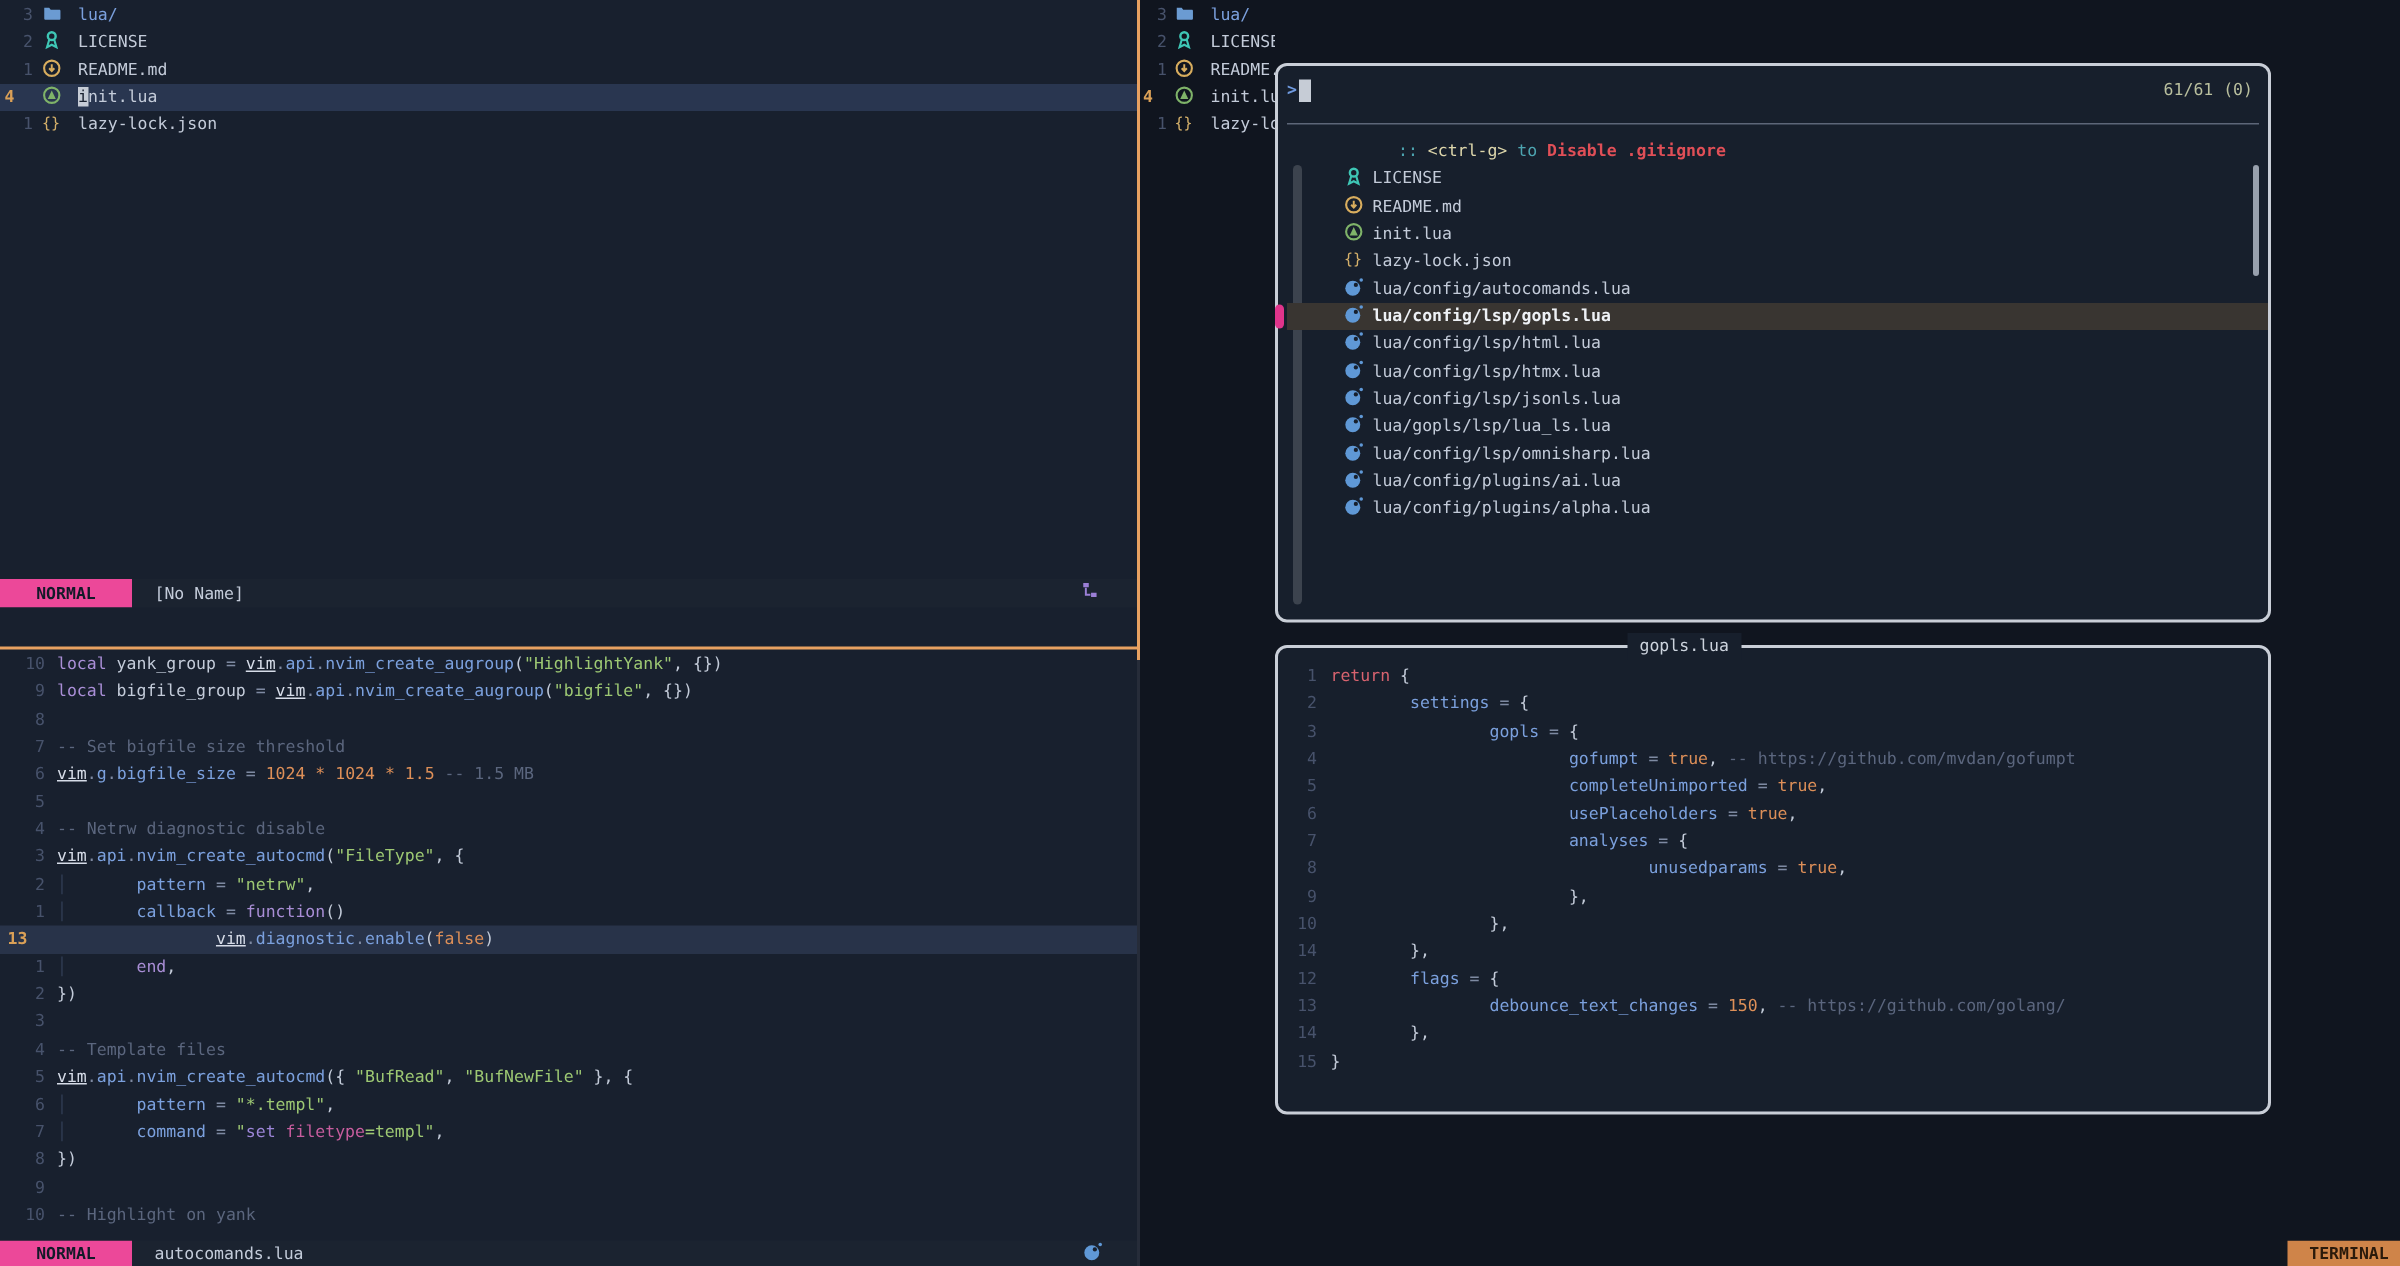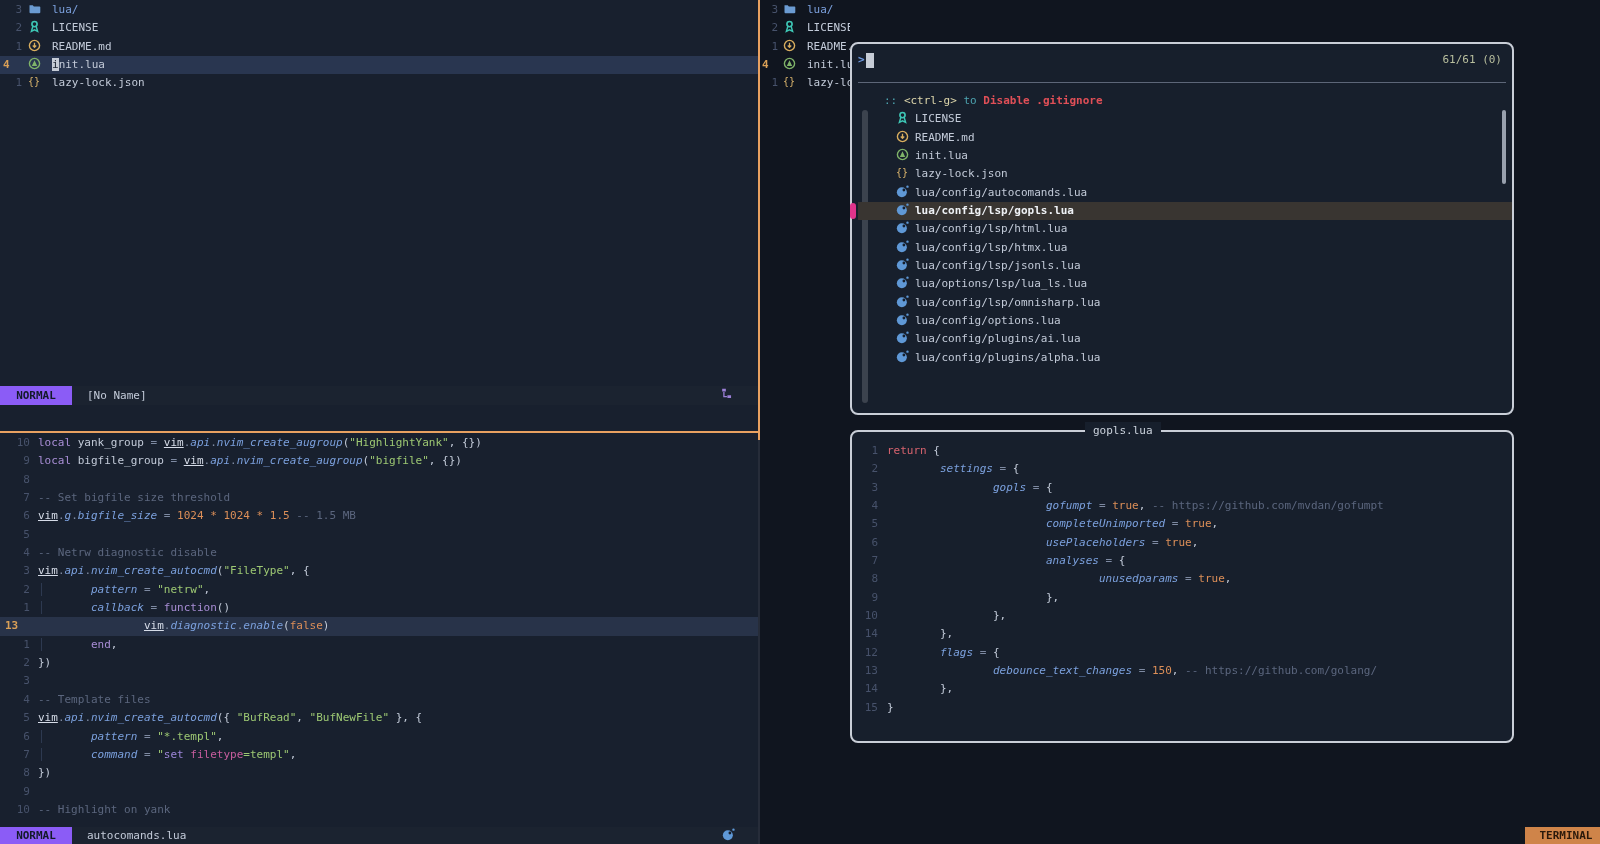--- a/index.html
+++ b/index.html
@@ -27,57 +27,57 @@
   .name-blue{color:#7ba0dd;}
   .cblock{background:#c6ccd6;color:#18202e;}
 
   
   #code{position:absolute;left:0;top:434px;width:758px;height:393px;overflow:hidden;}
   #code .ln{width:30px;padding-right:8px;}
   #code .ln.cur{padding-left:5px;width:33px;padding-right:0;}
   .crow.curline{background:#283349;}
 
   
-  .c-kw{color:#a98ed6;text-align:right;} .c-fld{color:#7ba0dd;font-style:italic;} .c-b{color:#d6dce8;text-decoration:underline;}
+  .c-kw{color:#a98ed6;text-align:right;} .c-fld{color:#7ba0dd;} .c-b{color:#d6dce8;text-decoration:underline;}
   .c-op{color:#7e8aa2;} .c-str{color:#9dc873;} .c-num{color:#dd8f58;}
   .c-cmt{color:#5b667e;} .c-txt{color:#c3cbd9;} .c-ret{color:#d8636f;}
   .c-kw2{color:#9d86d9;} .c-pink{color:#c75d9e;} .c-guide{color:#323e57;}
   .c-teal{color:#4da4b0;} .c-khaki{color:#ddd6ab;} .c-red{color:#e04f57;font-weight:bold;}
 
   
   .hsep-orange{position:absolute;left:0;top:431px;width:758px;height:2px;background:#e8a161;}
   .vsep-orange{position:absolute;left:758px;top:0;width:2px;height:440px;background:#e8a161;}
   .vsep-gray{position:absolute;left:758px;top:440px;width:2px;height:404px;background:#262c39;}
 
   
   .statusline{position:absolute;display:flex;align-items:center;overflow:hidden;}
   .sl1{left:0;top:386px;width:758px;height:19px;background:#1b2330;}
   .sl2{left:0;top:827px;width:758px;height:17px;background:#1b2330;}
   .sl3{left:760px;top:827px;width:840px;height:17px;background:#12171f;}
   .chip{flex:none;text-align:center;font-weight:bold;height:100%;display:flex;align-items:center;justify-content:center;}
-  .chip-blue{width:72px;background:#8b5cf6;color:#121a28;}
+  .chip-blue{width:88px;background:#ec4899;color:#121a28;}
   .chip-orange{width:82px;margin-left:5px;background:#cf8449;color:#2b1a0b;}
   .sl-file{margin-left:15px;color:#c3cbd9;}
   .sl-right{position:absolute;right:14px;top:1px;}
   .sl2 .sl-right{right:12px;}
 
   
   .float{position:absolute;background:#171f2c;border:2px solid #c9ced7;border-radius:8px;}
   .telescope{left:850px;top:42px;width:660px;height:369px;}
   .prompt-row{position:absolute;left:0;top:6px;width:100%;height:20px;line-height:20px;}
   .prompt-char{position:absolute;left:6px;color:#6f9ae0;font-weight:bold;}
   .cursor-block{position:absolute;left:14px;top:3px;width:8px;height:15px;background:#c6ccd6;}
   .counter{position:absolute;right:10px;color:#b9bf9e;}
   .prompt-sep{position:absolute;left:6px;right:6px;top:38px;height:1px;background:#5d6678;}
   .track{position:absolute;left:10px;top:66px;width:6px;height:293px;background:#3c434e;border-radius:3px;}
   .thumb{position:absolute;left:650px;top:66px;width:4px;height:74px;background:#98a0ad;border-radius:2px;}
   #results{position:absolute;left:0;top:48px;width:100%;}
   .rrow{position:relative;height:18.35px;line-height:18.35px;white-space:pre;padding-left:44px;}
   .rrow .icon{width:19px;}
-  .rrow.hint{padding-left:32px;}
+  .rrow.hint{padding-left:32px;margin-left:48px;}
   .rrow.selected{background:linear-gradient(to right,transparent 6px,#393531 6px);color:#eef1f5;font-weight:bold;}
   .sel-bar{position:absolute;left:-2px;top:1px;width:6px;height:16px;background:#e0348b;border-radius:3px;}
 
   .preview{left:850px;top:430px;width:660px;height:309px;}
   .preview-title{position:absolute;top:-10px;left:205px;background:#171f2c;padding:0 8px;color:#ccd3dd;height:18px;line-height:18px;margin-left:28px;}
   #preview-lines{position:absolute;left:4px;top:10px;right:2px;overflow:hidden;}
   #preview-lines .ln{width:22px;padding-right:9px;}
 </style>
 </head>
 <body>
@@ -229,31 +229,26 @@
             </svg></span><span>lua/config/lsp/htmx.lua</span></div>
         <div class="rrow"><span class="icon"><svg width="13" height="13" viewBox="0 0 12 12">
               <circle cx="5.4" cy="6.6" r="4.6" fill="#5f98d6"></circle>
               <circle cx="7.3" cy="4.6" r="1.3" fill="#171f2c"></circle>
               <circle cx="10.6" cy="1.5" r="1.1" fill="#5f98d6"></circle>
             </svg></span><span>lua/config/lsp/jsonls.lua</span></div>
         <div class="rrow"><span class="icon"><svg width="13" height="13" viewBox="0 0 12 12">
               <circle cx="5.4" cy="6.6" r="4.6" fill="#5f98d6"></circle>
               <circle cx="7.3" cy="4.6" r="1.3" fill="#171f2c"></circle>
               <circle cx="10.6" cy="1.5" r="1.1" fill="#5f98d6"></circle>
-            </svg></span><span>lua/options/lsp/lua_ls.lua</span></div>
+            </svg></span><span>lua/gopls/lsp/lua_ls.lua</span></div>
         <div class="rrow"><span class="icon"><svg width="13" height="13" viewBox="0 0 12 12">
               <circle cx="5.4" cy="6.6" r="4.6" fill="#5f98d6"></circle>
               <circle cx="7.3" cy="4.6" r="1.3" fill="#171f2c"></circle>
               <circle cx="10.6" cy="1.5" r="1.1" fill="#5f98d6"></circle>
             </svg></span><span>lua/config/lsp/omnisharp.lua</span></div>
-        <div class="rrow"><span class="icon"><svg width="13" height="13" viewBox="0 0 12 12">
-              <circle cx="5.4" cy="6.6" r="4.6" fill="#5f98d6"></circle>
-              <circle cx="7.3" cy="4.6" r="1.3" fill="#171f2c"></circle>
-              <circle cx="10.6" cy="1.5" r="1.1" fill="#5f98d6"></circle>
-            </svg></span><span>lua/config/options.lua</span></div>
         <div class="rrow"><span class="icon"><svg width="13" height="13" viewBox="0 0 12 12">
               <circle cx="5.4" cy="6.6" r="4.6" fill="#5f98d6"></circle>
               <circle cx="7.3" cy="4.6" r="1.3" fill="#171f2c"></circle>
               <circle cx="10.6" cy="1.5" r="1.1" fill="#5f98d6"></circle>
             </svg></span><span>lua/config/plugins/ai.lua</span></div>
         <div class="rrow"><span class="icon"><svg width="13" height="13" viewBox="0 0 12 12">
               <circle cx="5.4" cy="6.6" r="4.6" fill="#5f98d6"></circle>
               <circle cx="7.3" cy="4.6" r="1.3" fill="#171f2c"></circle>
               <circle cx="10.6" cy="1.5" r="1.1" fill="#5f98d6"></circle>
             </svg></span><span>lua/config/plugins/alpha.lua</span></div>

